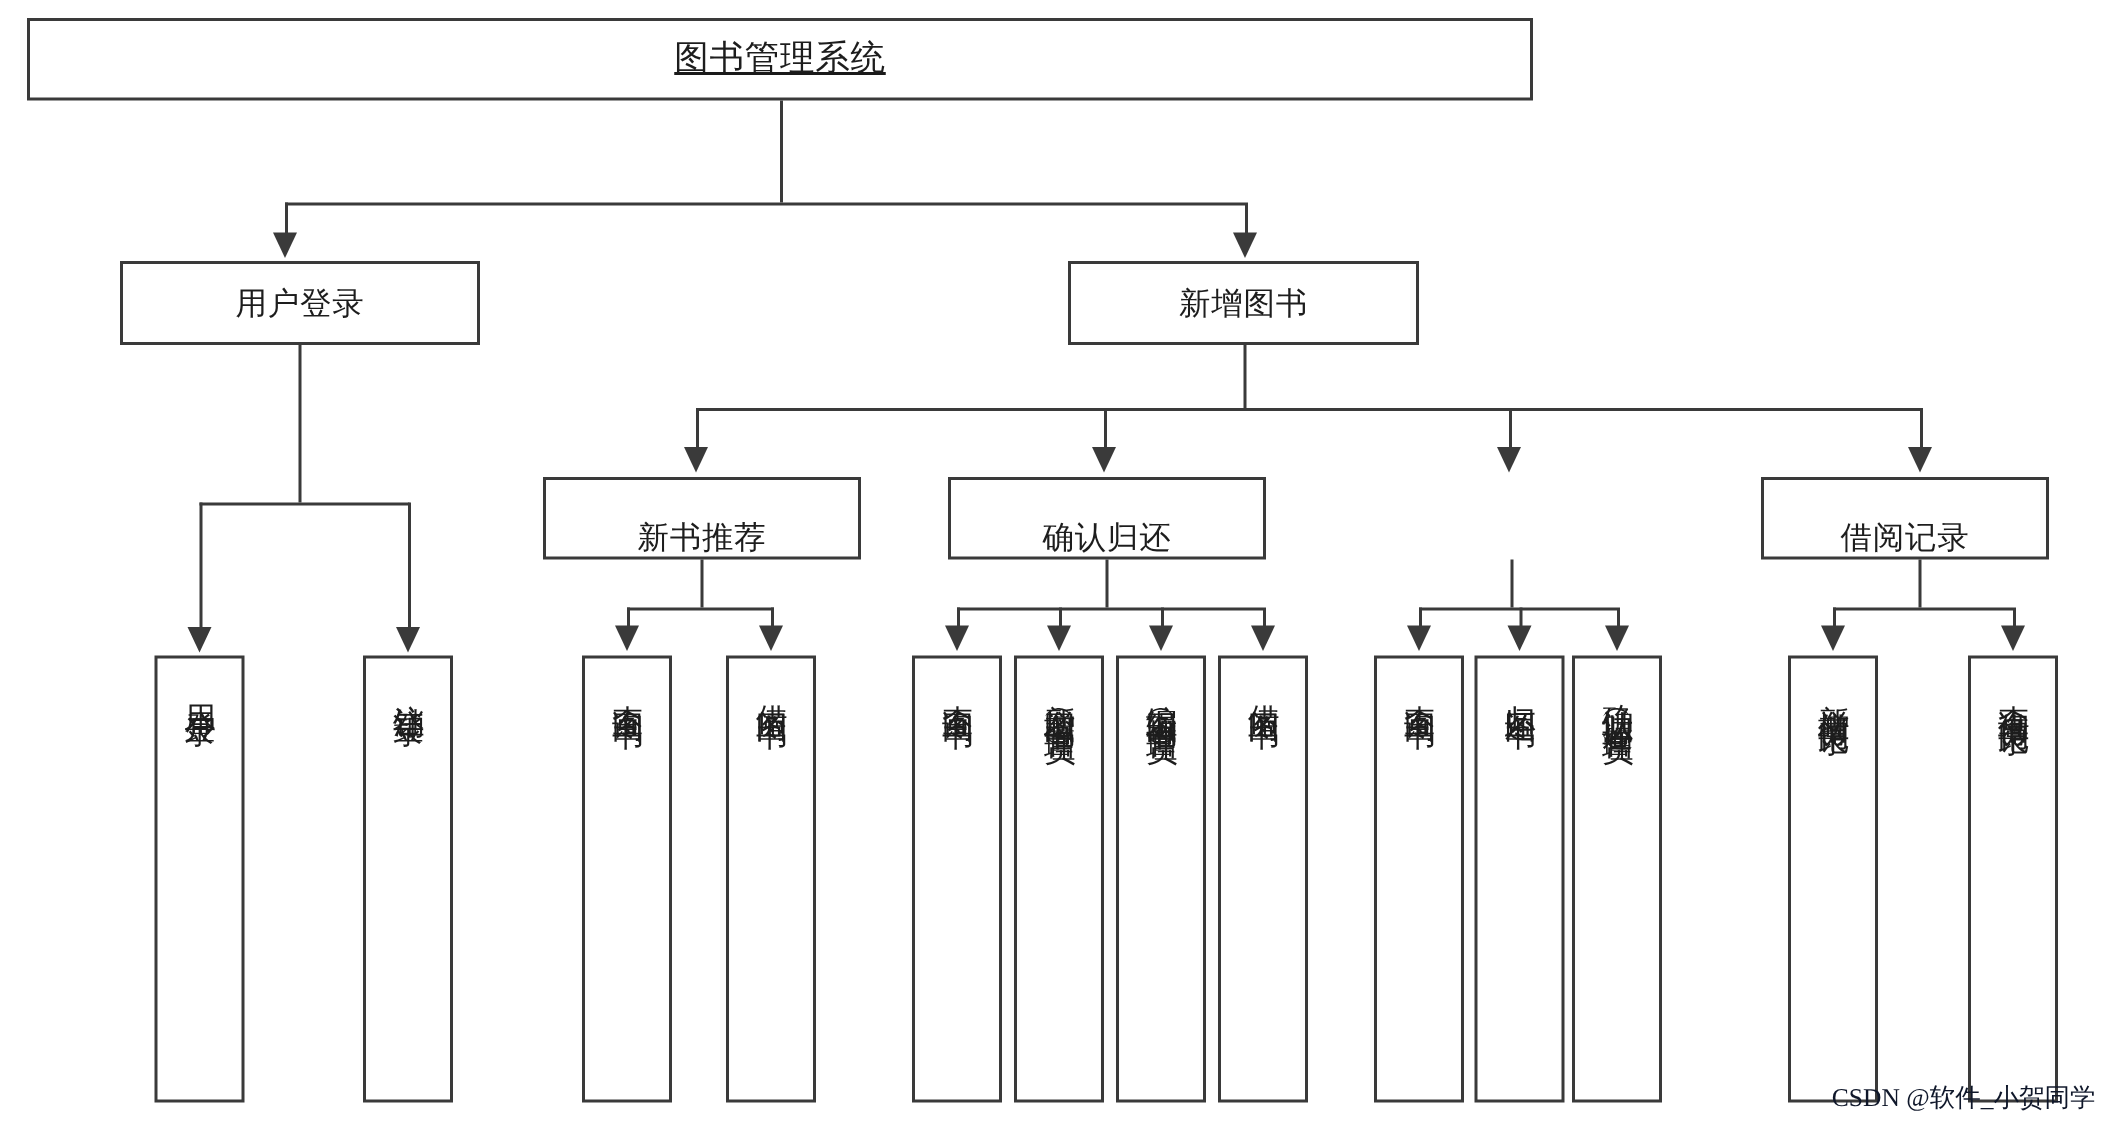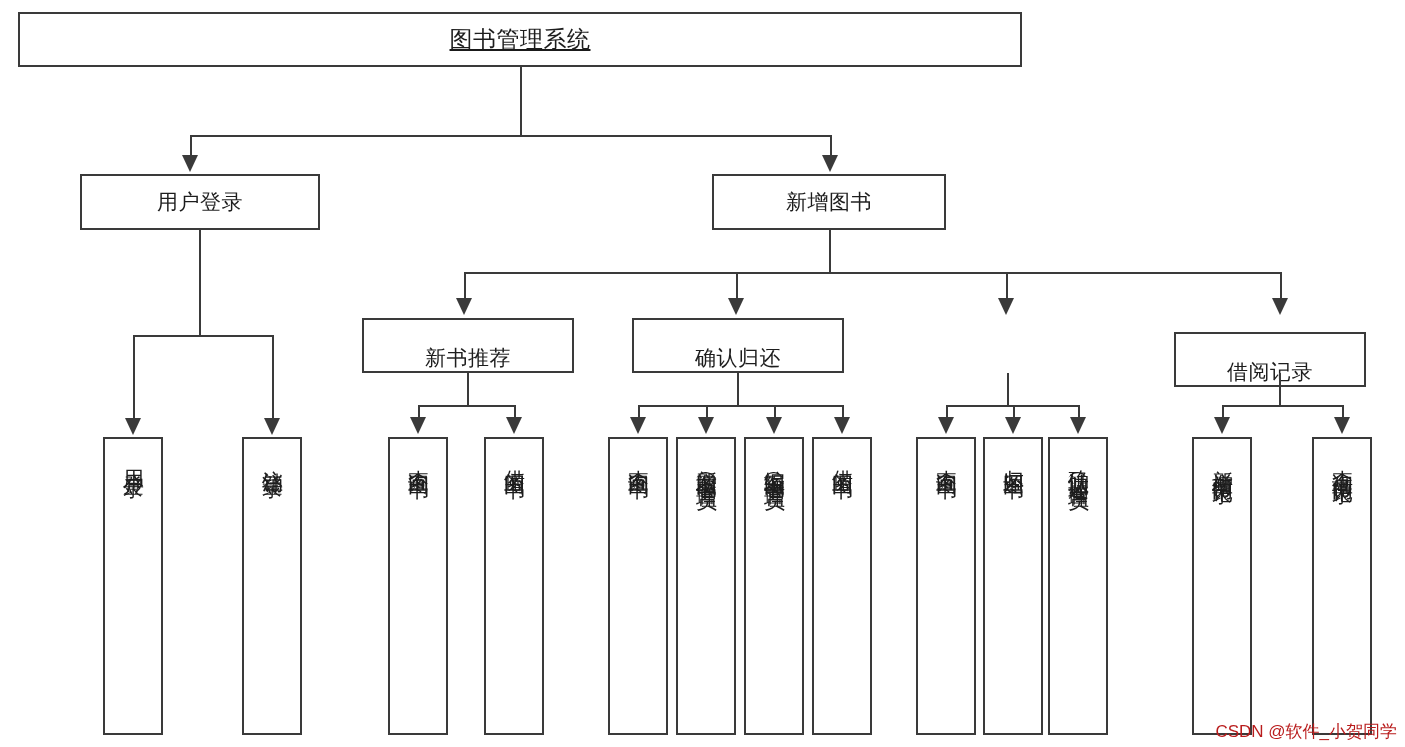--- a/index.html
+++ b/index.html
@@ -75,23 +75,23 @@
     border-right: 8px solid transparent;
     border-top: 17px solid #3a3a3a;
   }
 
   
   #watermark {
     position: absolute;
     right: 8px;
     bottom: 4px;
     font-size: 17px;
-    color: #b91c1c;
+    color: #0f172a;
     white-space: nowrap;
-    font-family: Liberation Sans, sans-serif;
+    font-family: Liberation Serif, serif;
   }
 </style>
 </head>
 <body>
 
 <div id="canvas">
 
   <div class="node root" style="left:18px; top:12px; width:1004px; height:55px;text-decoration:underline;">
     <span class="label">图书管理系统</span>
   </div>
@@ -131,21 +131,21 @@
   <div class="arrow" style="left:998px; top:298px;"></div>
   <div class="vline" style="left:1280px; top:272px; height:28px;"></div>
   <div class="arrow" style="left:1272px; top:298px;"></div>
 
   <div class="node l3" style="left:362px; top:318px; width:212px; height:55px;">
     <span class="label">新书推荐</span>
   </div>
   <div class="node l3" style="left:632px; top:318px; width:212px; height:55px;">
     <span class="label">确认归还</span>
   </div>
-  <div class="node l3" style="left:1174px; top:332px; width:192px; height:55px;">
+  <div class="node l3" style="left:1174px; top:318px; width:192px; height:55px;">
     <span class="label">借阅记录</span>
   </div>
 
   <div class="vline" style="left:467px; top:373px; height:32px;"></div>
   <div class="hline" style="left:418px; top:405px; width:98px;"></div>
   <div class="vline" style="left:418px; top:405px; height:14px;"></div>
   <div class="arrow" style="left:410px; top:417px;"></div>
   <div class="vline" style="left:514px; top:405px; height:14px;"></div>
   <div class="arrow" style="left:506px; top:417px;"></div>
 

